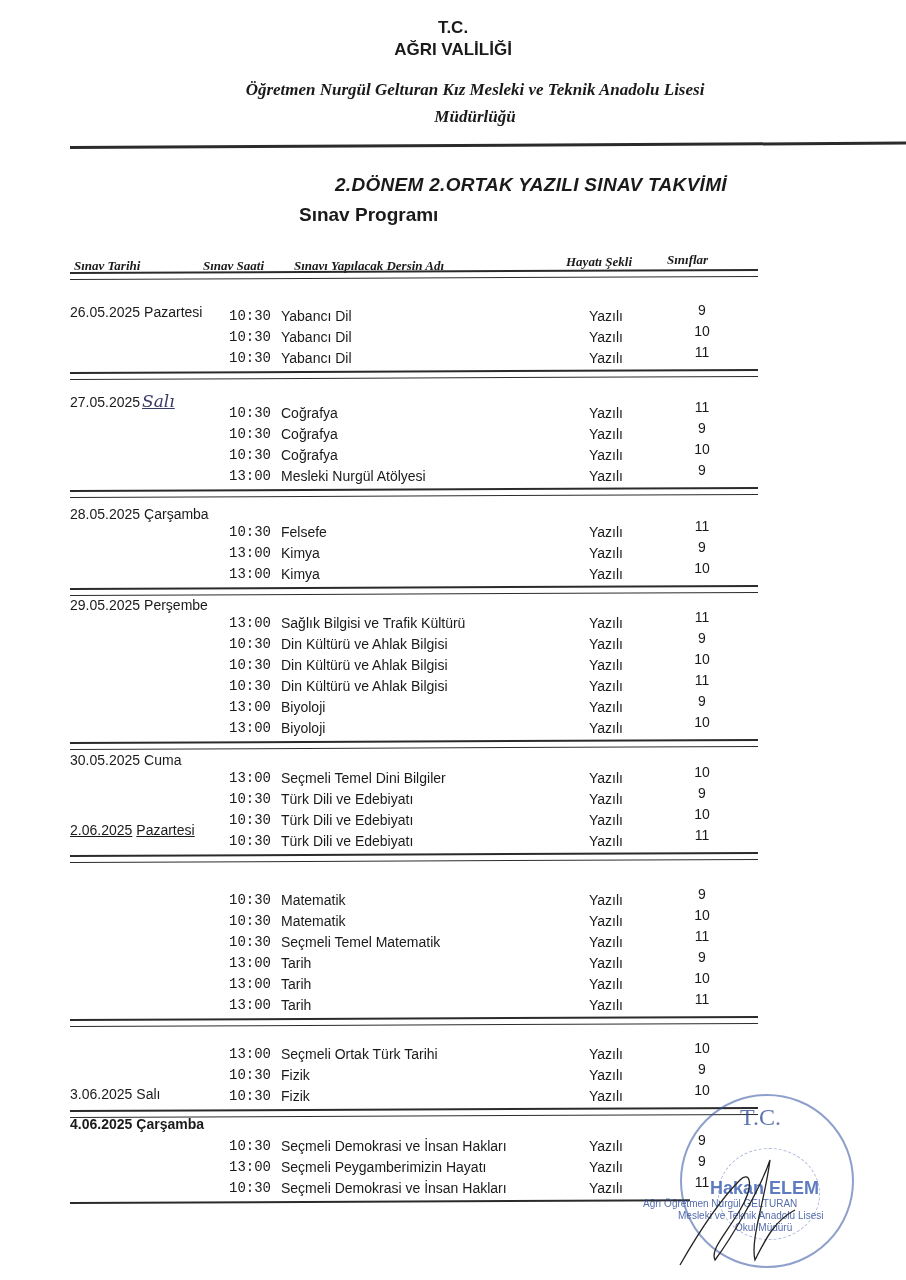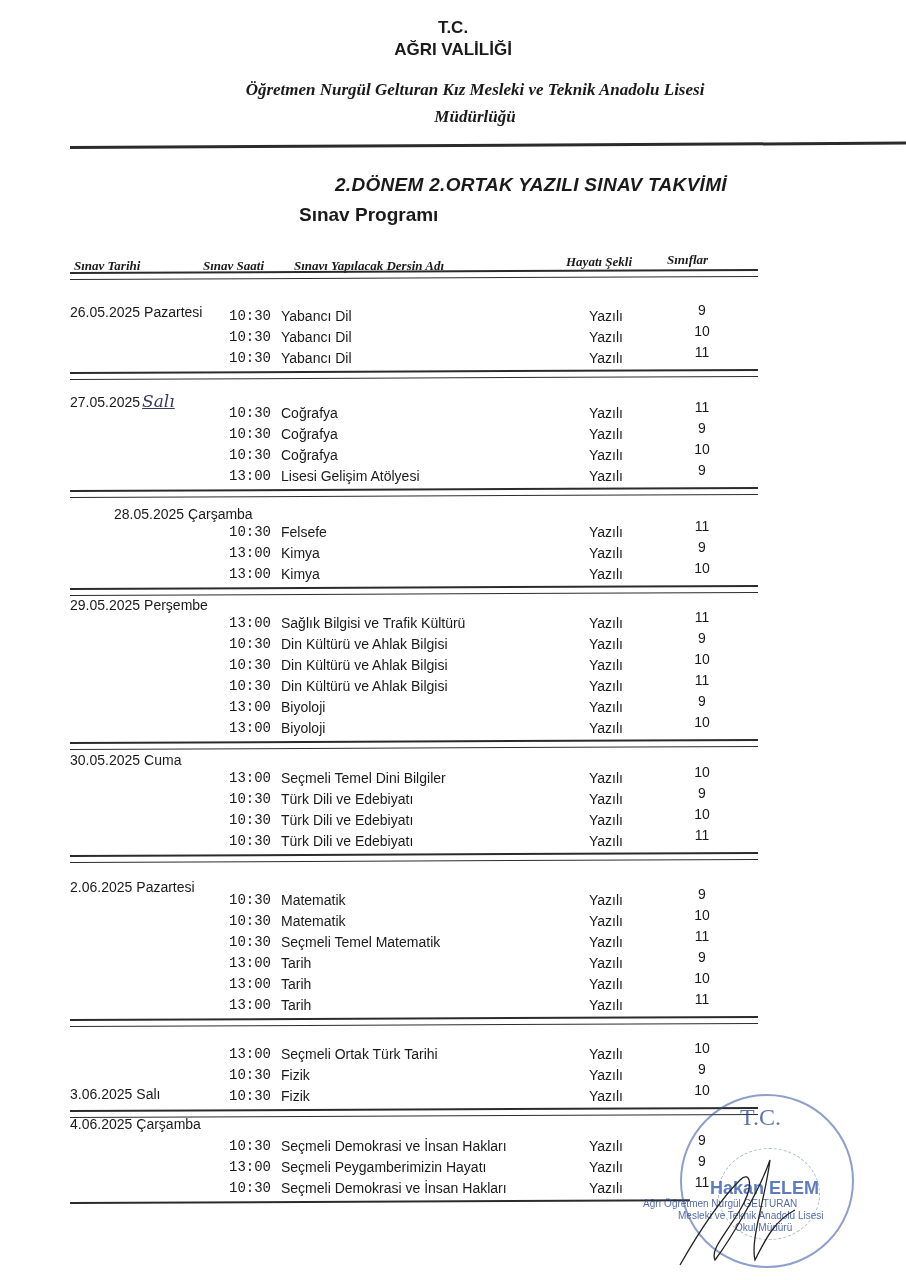--- a/index.html
+++ b/index.html
@@ -85,26 +85,26 @@
       <span class="cls">9</span>
     </div>
     <div class="abs row" style="top: 447px;">
       <span class="time">10:30</span>
       <span class="course">Coğrafya</span>
       <span class="form">Yazılı</span>
       <span class="cls">10</span>
     </div>
     <div class="abs row" style="top: 468px;">
       <span class="time">13:00</span>
-      <span class="course">Lisesi Gelişim Atölyesi</span>
+      <span class="course">Mesleki Nurgül Atölyesi</span>
       <span class="form">Yazılı</span>
       <span class="cls">9</span>
     </div>
     <div class="abs dbl" style="top: 490px;"></div>
-    <div class="abs date" style="top: 506px; margin-left: 44px;"><span>28.05.2025</span><span style="margin-left: 4px;">Çarşamba</span></div>
+    <div class="abs date" style="top: 506px;"><span>28.05.2025</span><span style="margin-left: 4px;">Çarşamba</span></div>
     <div class="abs row" style="top: 524px;">
       <span class="time">10:30</span>
       <span class="course">Felsefe</span>
       <span class="form">Yazılı</span>
       <span class="cls">11</span>
     </div>
     <div class="abs row" style="top: 545px;">
       <span class="time">13:00</span>
       <span class="course">Kimya</span>
       <span class="form">Yazılı</span>
@@ -174,21 +174,21 @@
       <span class="form">Yazılı</span>
       <span class="cls">10</span>
     </div>
     <div class="abs row" style="top: 833px;">
       <span class="time">10:30</span>
       <span class="course">Türk Dili ve Edebiyatı</span>
       <span class="form">Yazılı</span>
       <span class="cls">11</span>
     </div>
     <div class="abs dbl" style="top: 855px;"></div>
-    <div class="abs date" style="top: 879px;"><span>2.06.2025</span><span style="margin-left: 4px;">Pazartesi</span></div>
+    <div class="abs date" style="top: 822px; text-decoration: underline;"><span>2.06.2025</span><span style="margin-left: 4px;">Pazartesi</span></div>
     <div class="abs row" style="top: 892px;">
       <span class="time">10:30</span>
       <span class="course">Matematik</span>
       <span class="form">Yazılı</span>
       <span class="cls">9</span>
     </div>
     <div class="abs row" style="top: 913px;">
       <span class="time">10:30</span>
       <span class="course">Matematik</span>
       <span class="form">Yazılı</span>
@@ -232,21 +232,21 @@
       <span class="form">Yazılı</span>
       <span class="cls">9</span>
     </div>
     <div class="abs row" style="top: 1088px;">
       <span class="time">10:30</span>
       <span class="course">Fizik</span>
       <span class="form">Yazılı</span>
       <span class="cls">10</span>
     </div>
     <div class="abs dbl" style="top: 1110px;"></div>
-    <div class="abs date" style="top: 1116px;"><span>4.06.2025</span><span style="margin-left: 4px;">Çarşamba</span></div>
+    <div class="abs date" style="top: 1116px; font-weight: bold;"><span>4.06.2025</span><span style="margin-left: 4px;">Çarşamba</span></div>
     <div class="abs row" style="top: 1138px;">
       <span class="time">10:30</span>
       <span class="course">Seçmeli Demokrasi ve İnsan Hakları</span>
       <span class="form">Yazılı</span>
       <span class="cls">9</span>
     </div>
     <div class="abs row" style="top: 1159px;">
       <span class="time">13:00</span>
       <span class="course">Seçmeli Peygamberimizin Hayatı</span>
       <span class="form">Yazılı</span>

